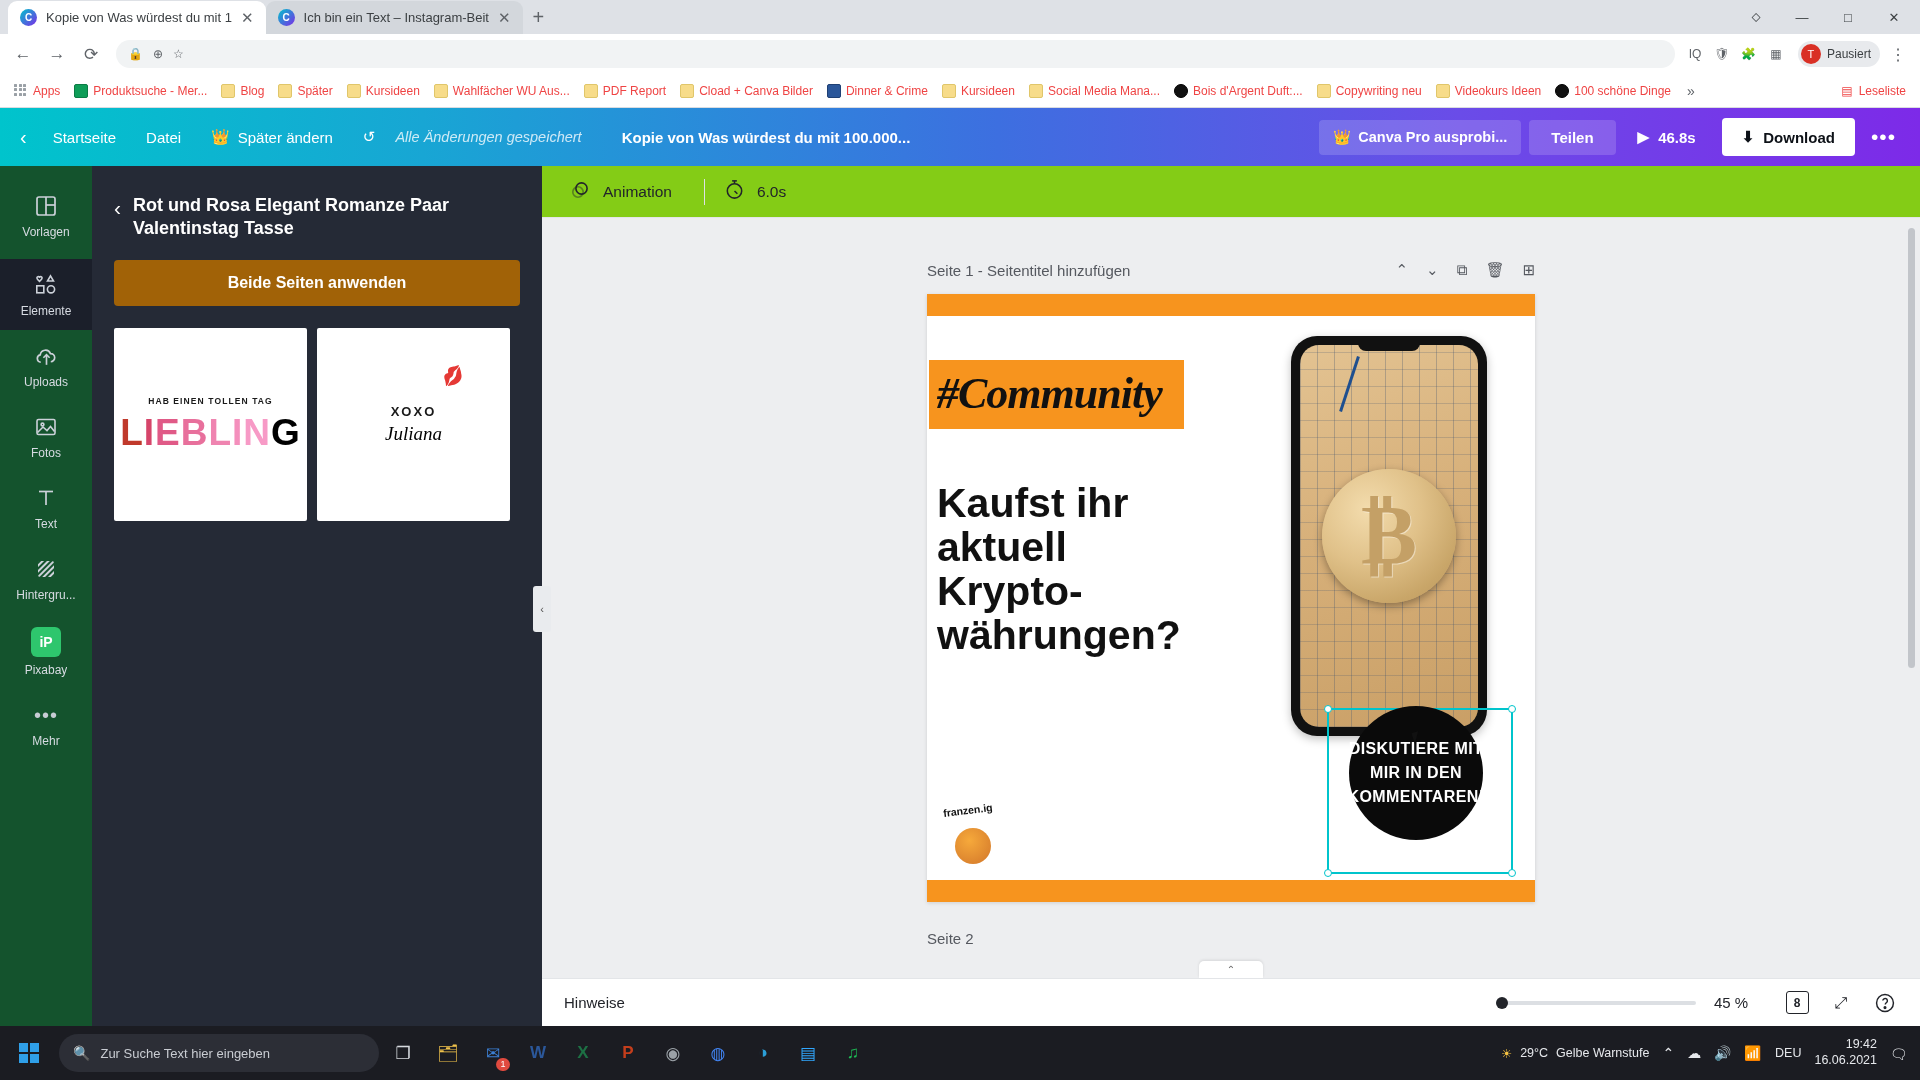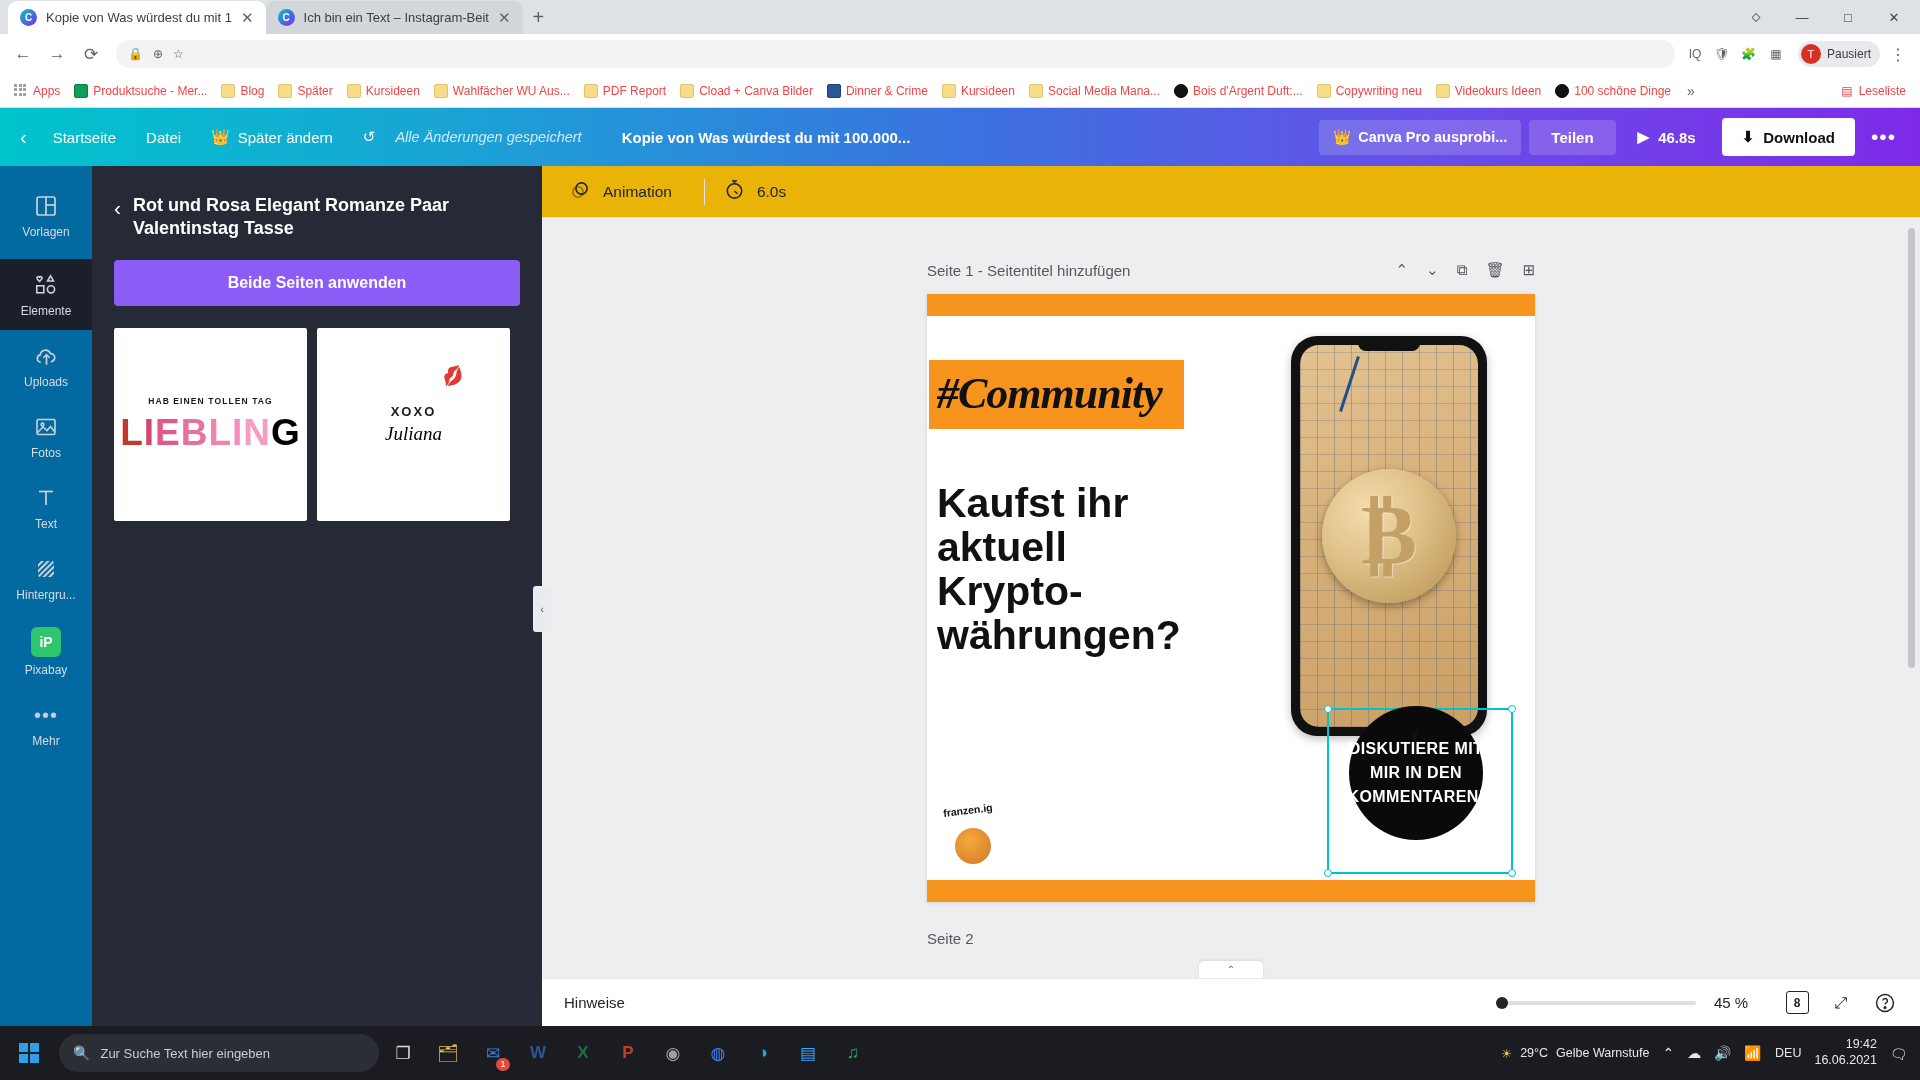--- a/index.html
+++ b/index.html
@@ -85,34 +85,34 @@
   .ct-download {
     background: #fff; color: #0d1117; border-radius: 4px; font-size: 15px; font-weight: bold;
     padding: 10px 20px; display: flex; align-items: center; gap: 9px; margin-left: 10px;
   }
   .ct-more { font-size: 21px; padding: 0 14px; letter-spacing: 1px; }
 
   
   .main { display: flex; width: 1920px; height: 860px; }
 
   
-  .rail { width: 92px; background: #0369a1; display: flex; flex-direction: column; align-items: center; padding-top: 14px; flex: 0 0 92px; }
+  .rail { width: 92px; background: #14532d; display: flex; flex-direction: column; align-items: center; padding-top: 14px; flex: 0 0 92px; }
   .rail-item { width: 92px; padding: 13px 0 12px; display: flex; flex-direction: column; align-items: center; gap: 6px; color: #c7ccd4; }
   .rail-item.sel { background: #1b1f2a; margin-top: 8px; }
   .rail-label { font-size: 12px; color: #d7dbe2; text-align: center; max-width: 84px; overflow: hidden; white-space: nowrap; text-overflow: ellipsis; }
   .rail-ico { width: 26px; height: 26px; display: flex; align-items: center; justify-content: center; }
   .pixabay-ico { width: 30px; height: 30px; background: #2ec66d; border-radius: 6px; display: flex; align-items: center; justify-content: center; color: #fff; font-size: 14px; font-weight: bold; }
 
   
   .panel { width: 450px; background: #252a36; flex: 0 0 450px; padding: 20px 22px 0; position: relative; }
   .panel-head { display: flex; align-items: flex-start; gap: 12px; }
   .panel-back { color: #fff; font-size: 21px; font-weight: 300; padding-top: 10px; }
   .panel-title { color: #fff; font-size: 18px; font-weight: bold; line-height: 1.28; margin-top: 8px; }
   .apply-btn {
-    margin-top: 20px; width: 100%; background: #8b5cf6; color: #fff;
+    margin-top: 20px; width: 100%; background: #a16207; color: #fff;
     border-radius: 4px; padding: 14px 0; text-align: center; font-size: 16px; font-weight: bold;
   }
   .thumbs { display: flex; gap: 10px; margin-top: 22px; }
   .thumb { width: 193px; height: 193px; background: #fff; border-radius: 2px; position: relative; overflow: hidden; display:flex; align-items:center; justify-content:center; flex-direction:column; }
   .th1-top { font-size: 8.5px; font-weight: bold; letter-spacing: 1.1px; color: #1a1a1a; }
   .th1-main { font-size: 37px; font-weight: bold; letter-spacing: 1px; margin-top: 6px; font-family: "Liberation Sans Narrow","Liberation Sans",sans-serif; }
   .th1-main span:nth-child(1){color:#c0392b;} .th1-main span:nth-child(2){color:#d6456a;}
   .th1-main span:nth-child(3){color:#e05a87;} .th1-main span:nth-child(4){color:#e8709c;}
   .th1-main span:nth-child(5){color:#ef84b0;} .th1-main span:nth-child(6){color:#f48fbc;}
   .th1-main span:nth-child(7){color:#f79ac6;}
@@ -120,21 +120,21 @@
   .th2-n { font-size: 19px; font-style: italic; font-family: "Liberation Serif", serif; margin-top: 4px; }
   .lips { position: absolute; top: 38px; right: 46px; font-size: 17px; color: #e0457b; transform: rotate(-14deg); }
   .panel-collapse {
     position: absolute; right: -9px; top: 420px; width: 18px; height: 46px;
     background: #e9ebee; border-radius: 3px; display: flex; align-items: center;
     justify-content: center; font-size: 11px; color: #555; z-index: 5;
   }
 
   
   .canvas-col { flex: 1; display: flex; flex-direction: column; background: #edeef0; min-width: 0; }
-  .anim-bar { height: 52px; background: #eab308; display: flex; align-items: center; padding: 0 22px; gap: 0; border-bottom: 1px solid #e3e5e8; }
+  .anim-bar { height: 52px; background: #84cc16; display: flex; align-items: center; padding: 0 22px; gap: 0; border-bottom: 1px solid #e3e5e8; }
   .anim-item { display: flex; align-items: center; gap: 11px; font-size: 15.5px; color: #22242a; padding: 0 18px 0 4px; }
   .anim-div { width: 1px; height: 26px; background: #dfe1e5; margin: 0 14px; }
   .canvas-scroll { flex: 1; position: relative; overflow: hidden; padding-top: 22px; }
   .page-wrap { width: 608px; margin: 16px auto; }
   .page-head { display: flex; align-items: center; height: 28px; margin-bottom: 10px; }
   .page-label { font-size: 15px; color: #55585f; }
   .page-tools { margin-left: auto; display: flex; align-items: center; gap: 18px; color: #55585f; font-size: 15px; }
 
   
   .design { width: 608px; height: 608px; background: #fff; position: relative; overflow: hidden; box-shadow: 0 1px 4px rgba(0,0,0,0.13); }

